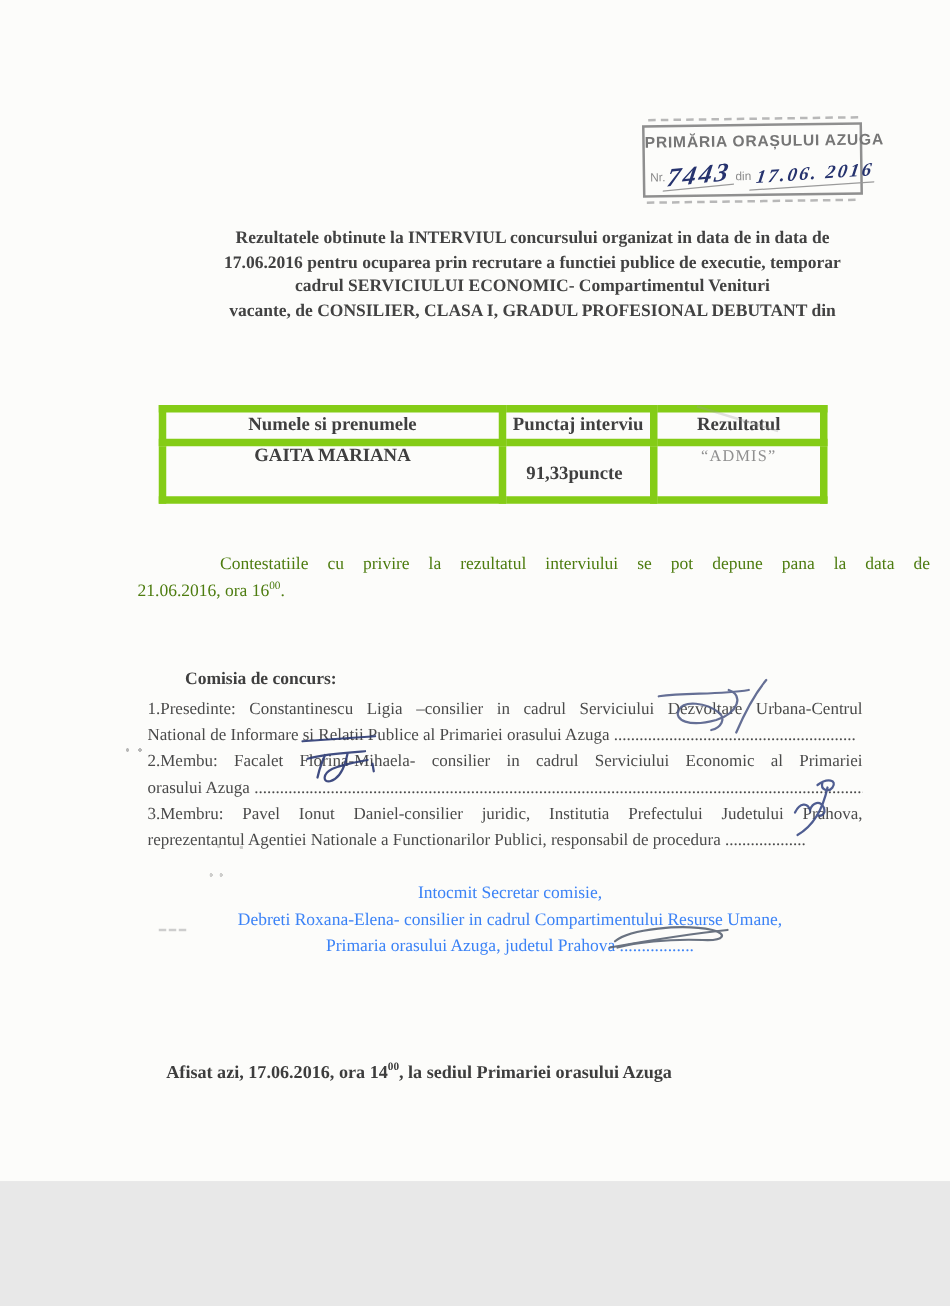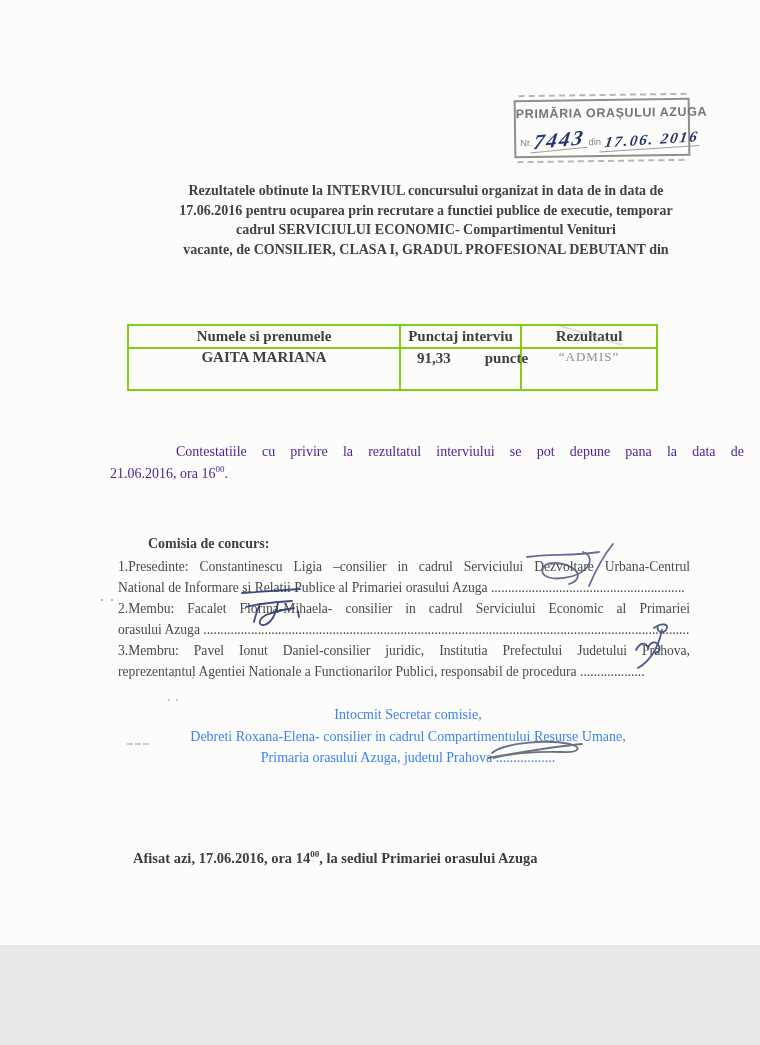--- a/index.html
+++ b/index.html
@@ -48,34 +48,34 @@
     letter-spacing:2px; white-space:nowrap;
   }
   
   .doc-title {
     position:absolute; left:145px; top:181px; width:562px;
     font-weight:bold; font-size:14px; line-height:19.5px;
     color:#424242; text-align:center;
   }
   
   .results { position:absolute; left:127px; top:324px; width:529px; border-collapse:collapse; table-layout:fixed; }
-  .results th, .results td { border:2px solid #84cc16; padding:0; }
+  .results th, .results td { border:6px solid #84cc16; padding:0; }
   .results th {
     height:21px; font-size:15px; font-weight:bold; color:#3f3f3f; text-align:center;
   }
   .results td { height:40px; vertical-align:top; }
   .cell-name { font-size:15px; font-weight:bold; color:#3f3f3f; text-align:center; padding-top:1px; }
-  .cell-score { font-size:15px; font-weight:bold; color:#3f3f3f; padding:1px 0 0 16px; display:flex; gap:34px; }
+  .cell-score { font-size:15px; font-weight:bold; color:#3f3f3f; padding:1px 0 0 16px; display:flex; gap:0;margin-top:13px; }
   .cell-result { font-size:13px; color:#8f8f8f; text-align:center; padding-top:2px; letter-spacing:1px; }
   
   .jline { text-align:justify; text-align-last:justify; }
   .lline { white-space:nowrap; overflow:hidden; }
   .contest {
     position:absolute; left:110px; top:441px; width:634px;
-    font-size:14px; line-height:22px; color:#4c1d95;
+    font-size:14px; line-height:22px; color:#4d7c0f;
   }
   .contest .first { padding-left:66px; box-sizing:border-box; }
   sup { font-size:9px; vertical-align:super; line-height:0; }
   .committee-heading {
     position:absolute; left:148px; top:536px;
     font-size:14px; font-weight:bold; color:#3f3f3f;
   }
   .committee {
     position:absolute; left:118px; top:556px; width:572px;
     font-size:13.6px; line-height:21px; color:#4a4a4a;

